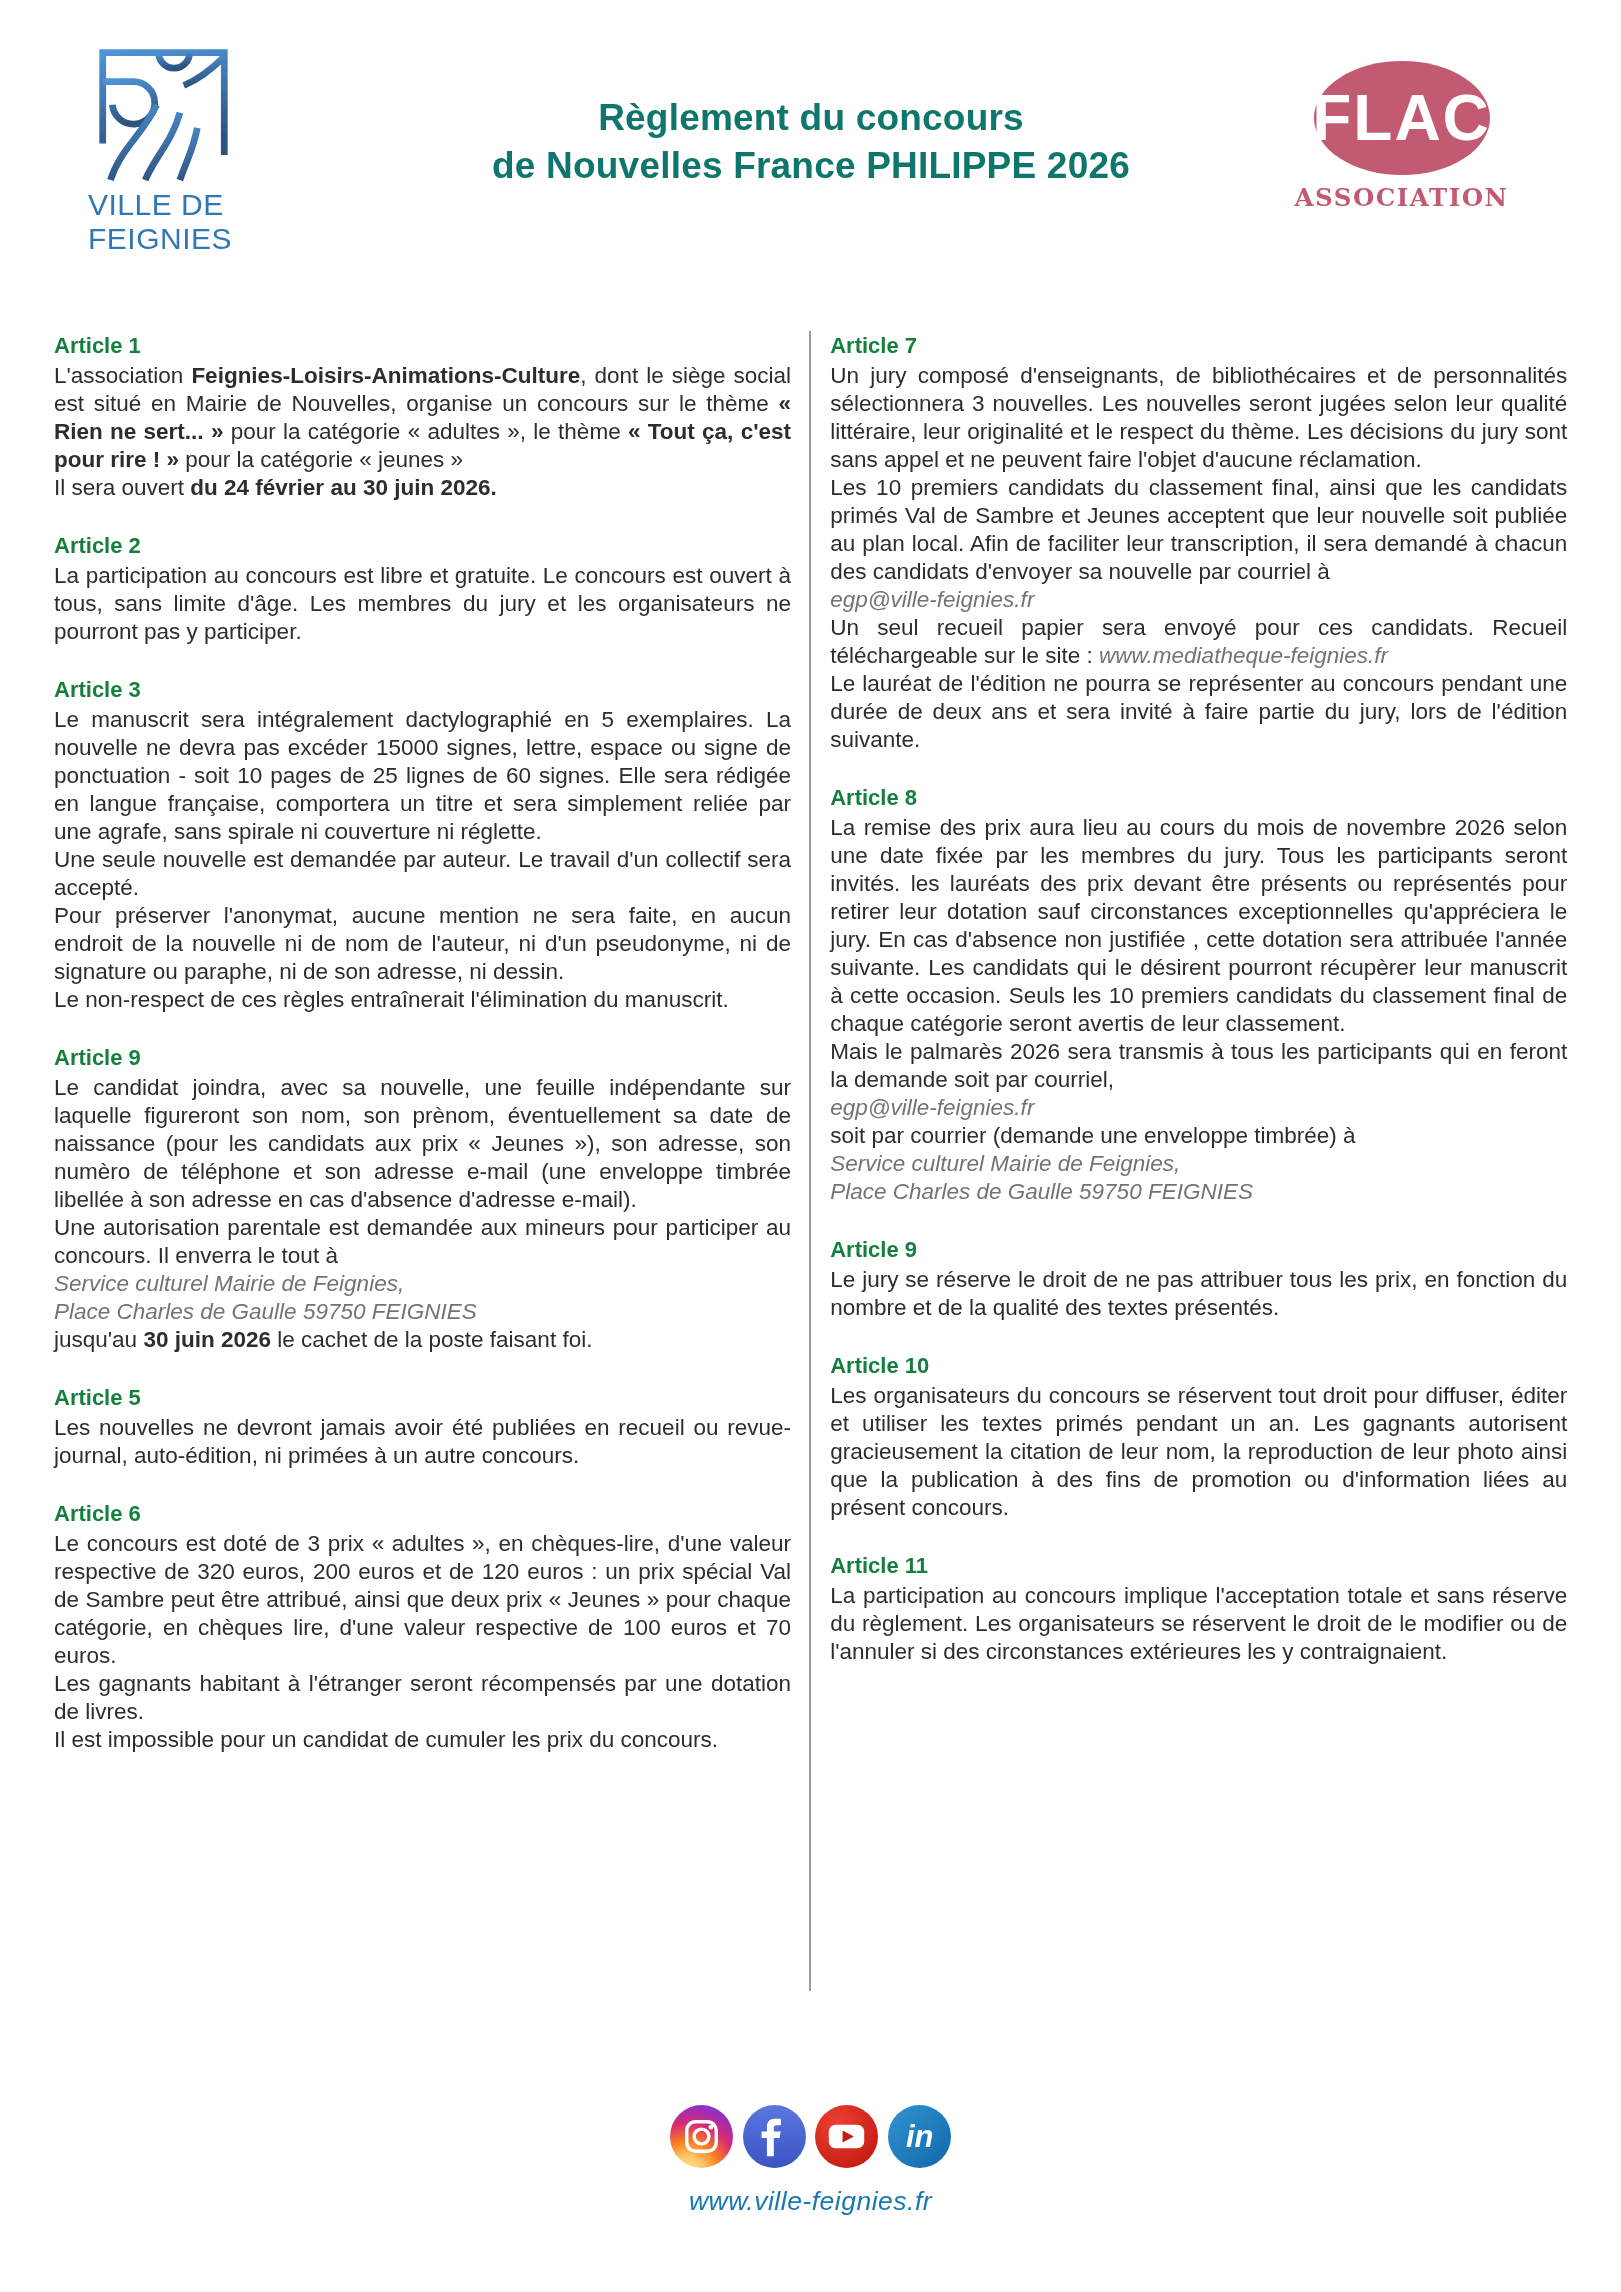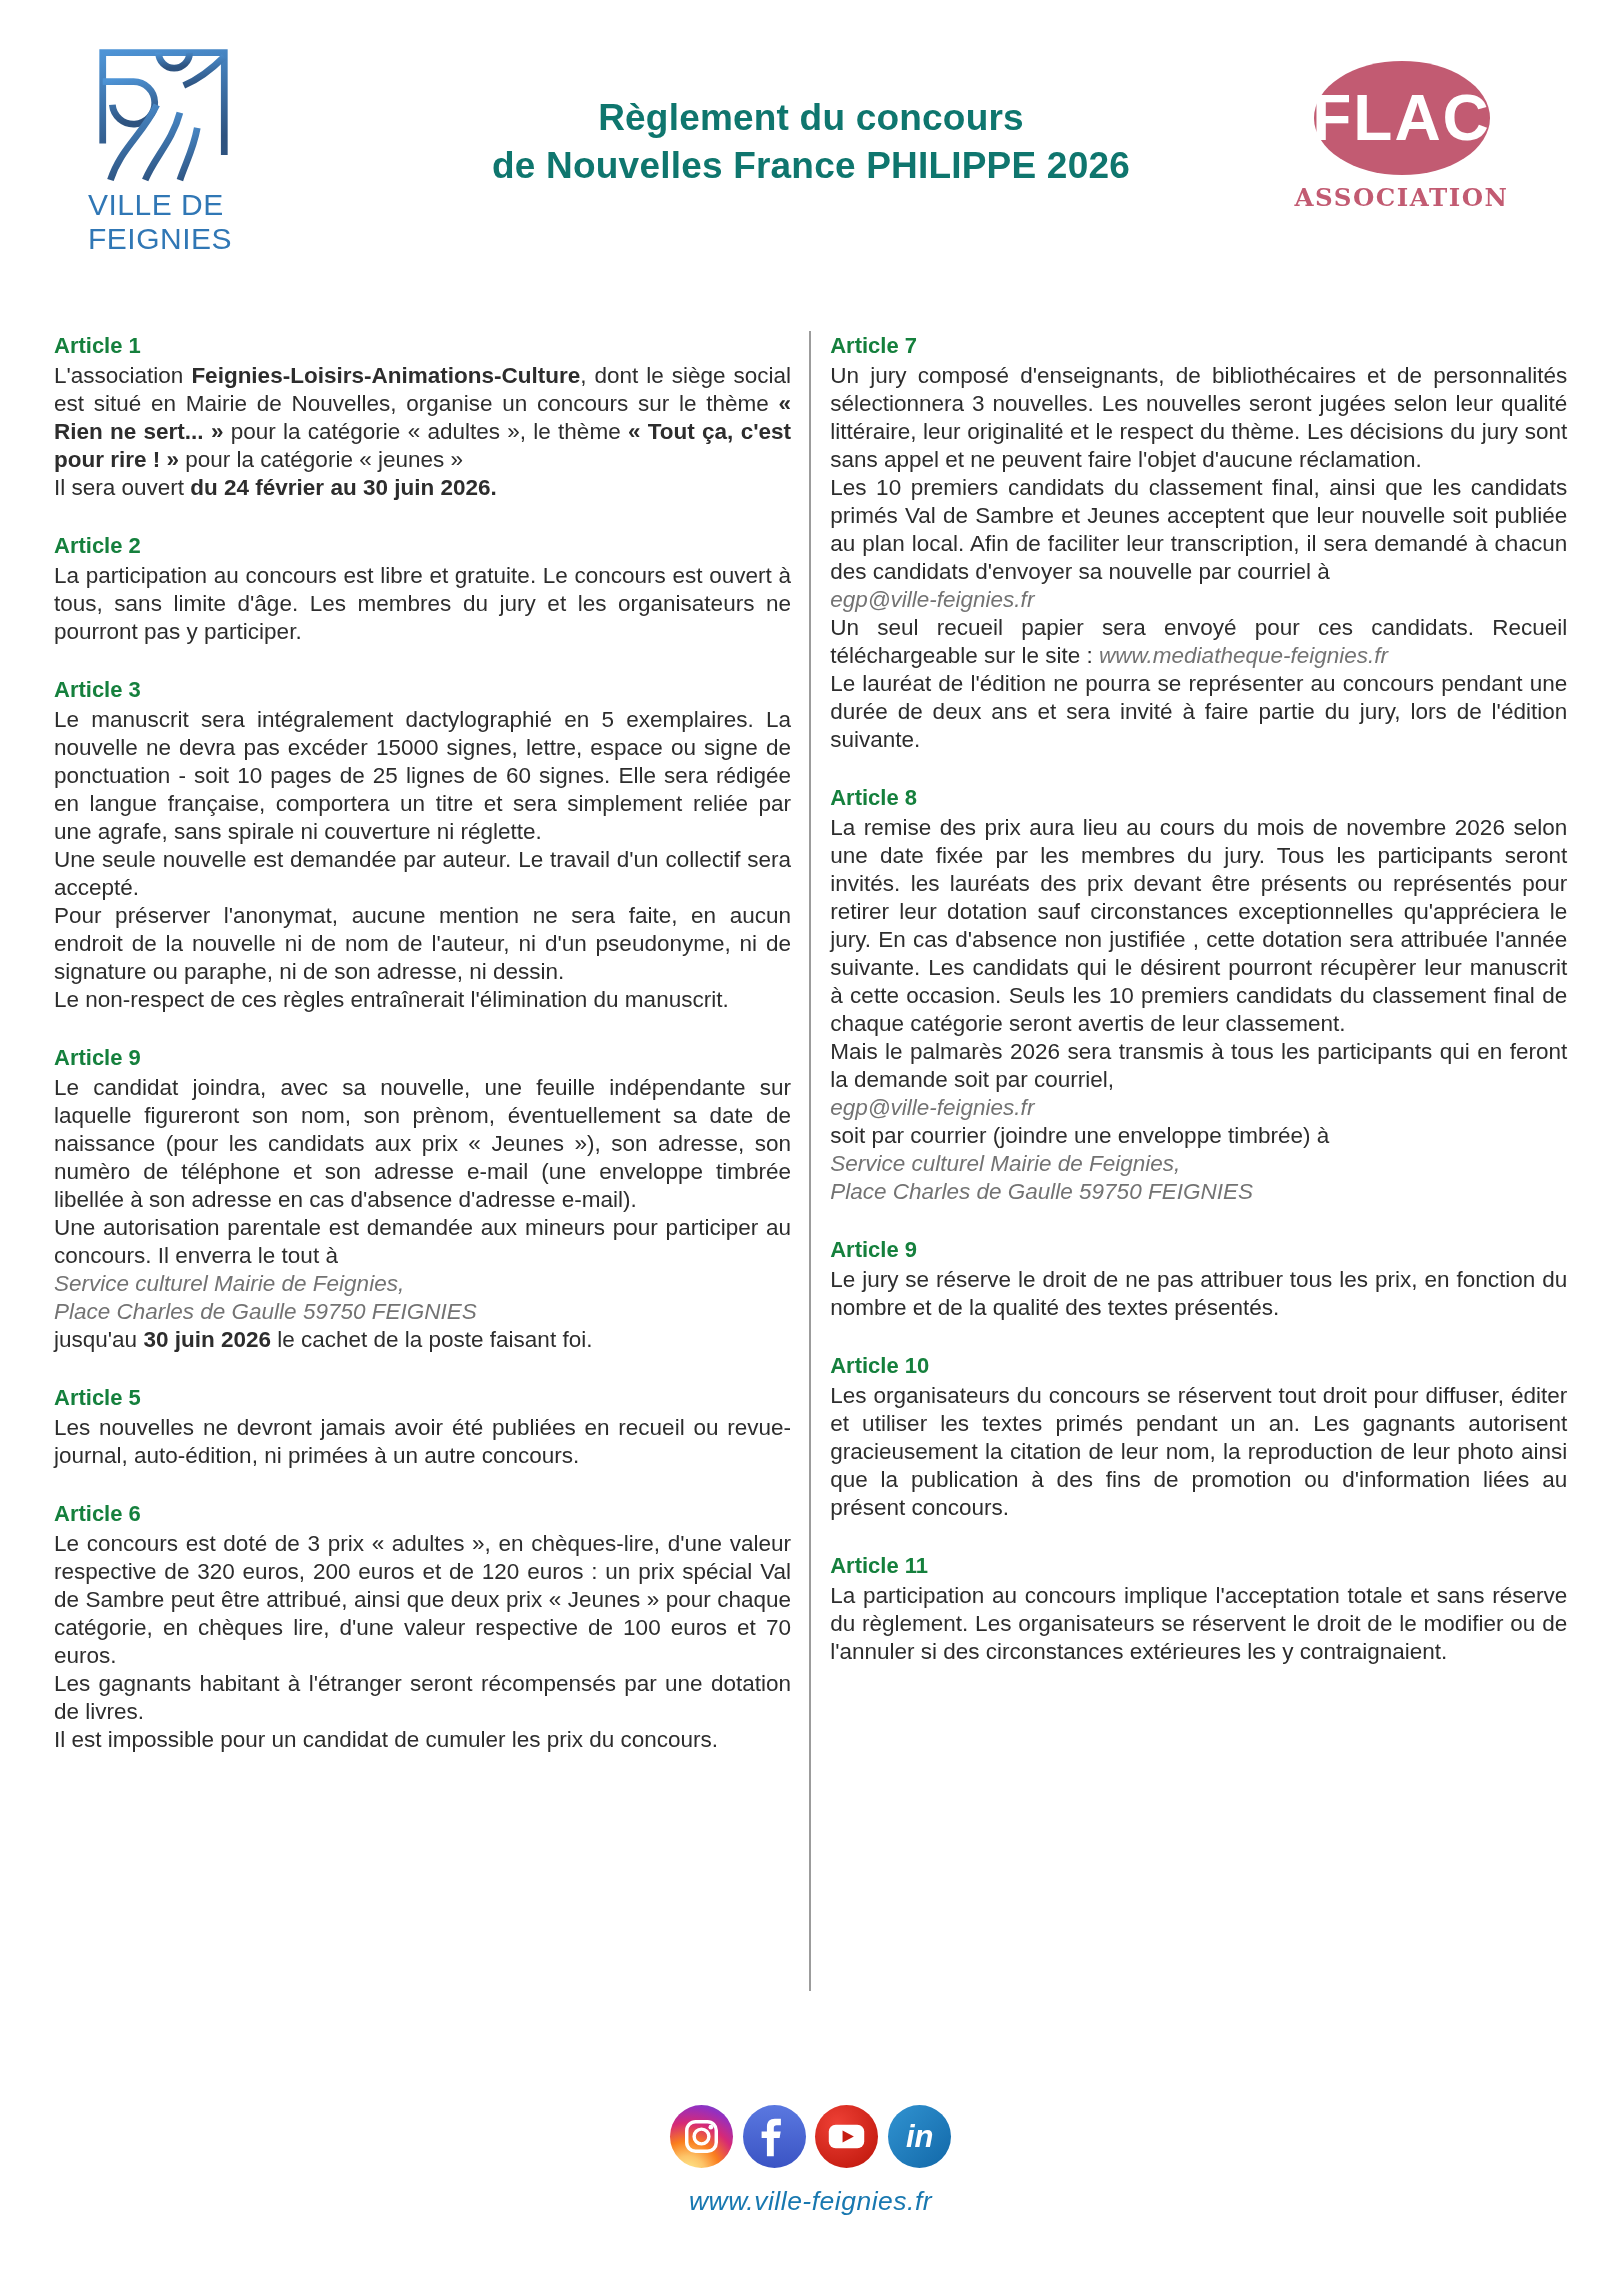--- a/index.html
+++ b/index.html
@@ -146,21 +146,21 @@
           <p><span>Les 10 premiers candidats du classement final, ainsi que les candidats primés Val de Sambre et Jeunes acceptent que leur nouvelle soit publiée au plan local. Afin de faciliter leur transcription, il sera demandé à chacun des candidats d'envoyer sa nouvelle par courriel à</span></p>
           <p><span class="bi">egp@ville-feignies.fr</span></p>
           <p><span>Un seul recueil papier sera envoyé pour ces candidats. Recueil téléchargeable sur le site : </span><span class="bi">www.mediatheque-feignies.fr</span></p>
           <p><span>Le lauréat de l'édition ne pourra se représenter au concours pendant une durée de deux ans et sera invité à faire partie du jury, lors de l'édition suivante.</span></p>
         </div>
         <div class="article">
           <div class="article-heading">Article 8</div>
           <p><span>La remise des prix aura lieu au cours du mois de novembre 2026 selon une date fixée par les membres du jury. Tous les participants seront invités. les lauréats des prix devant être présents ou représentés pour retirer leur dotation sauf circonstances exceptionnelles qu'appréciera le jury. En cas d'absence non justifiée , cette dotation sera attribuée l'année suivante. Les candidats qui le désirent pourront récupèrer leur manuscrit à cette occasion. Seuls les 10 premiers candidats du classement final de chaque catégorie seront avertis de leur classement.</span></p>
           <p><span>Mais le palmarès 2026 sera transmis à tous les participants qui en feront la demande soit par courriel,</span></p>
           <p><span class="bi">egp@ville-feignies.fr</span></p>
-          <p><span>soit par courrier (joindre une enveloppe timbrée) à</span></p>
+          <p><span>soit par courrier (demande une enveloppe timbrée) à</span></p>
           <p><span class="bi">Service culturel Mairie de Feignies,</span></p>
           <p><span class="bi">Place Charles de Gaulle 59750 FEIGNIES</span></p>
         </div>
         <div class="article">
           <div class="article-heading">Article 9</div>
           <p><span>Le jury se réserve le droit de ne pas attribuer tous les prix, en fonction du nombre et de la qualité des textes présentés.</span></p>
         </div>
         <div class="article">
           <div class="article-heading">Article 10</div>
           <p><span>Les organisateurs du concours se réservent tout droit pour diffuser, éditer et utiliser les textes primés pendant un an. Les gagnants autorisent gracieusement la citation de leur nom, la reproduction de leur photo ainsi que la publication à des fins de promotion ou d'information liées au présent concours.</span></p>

